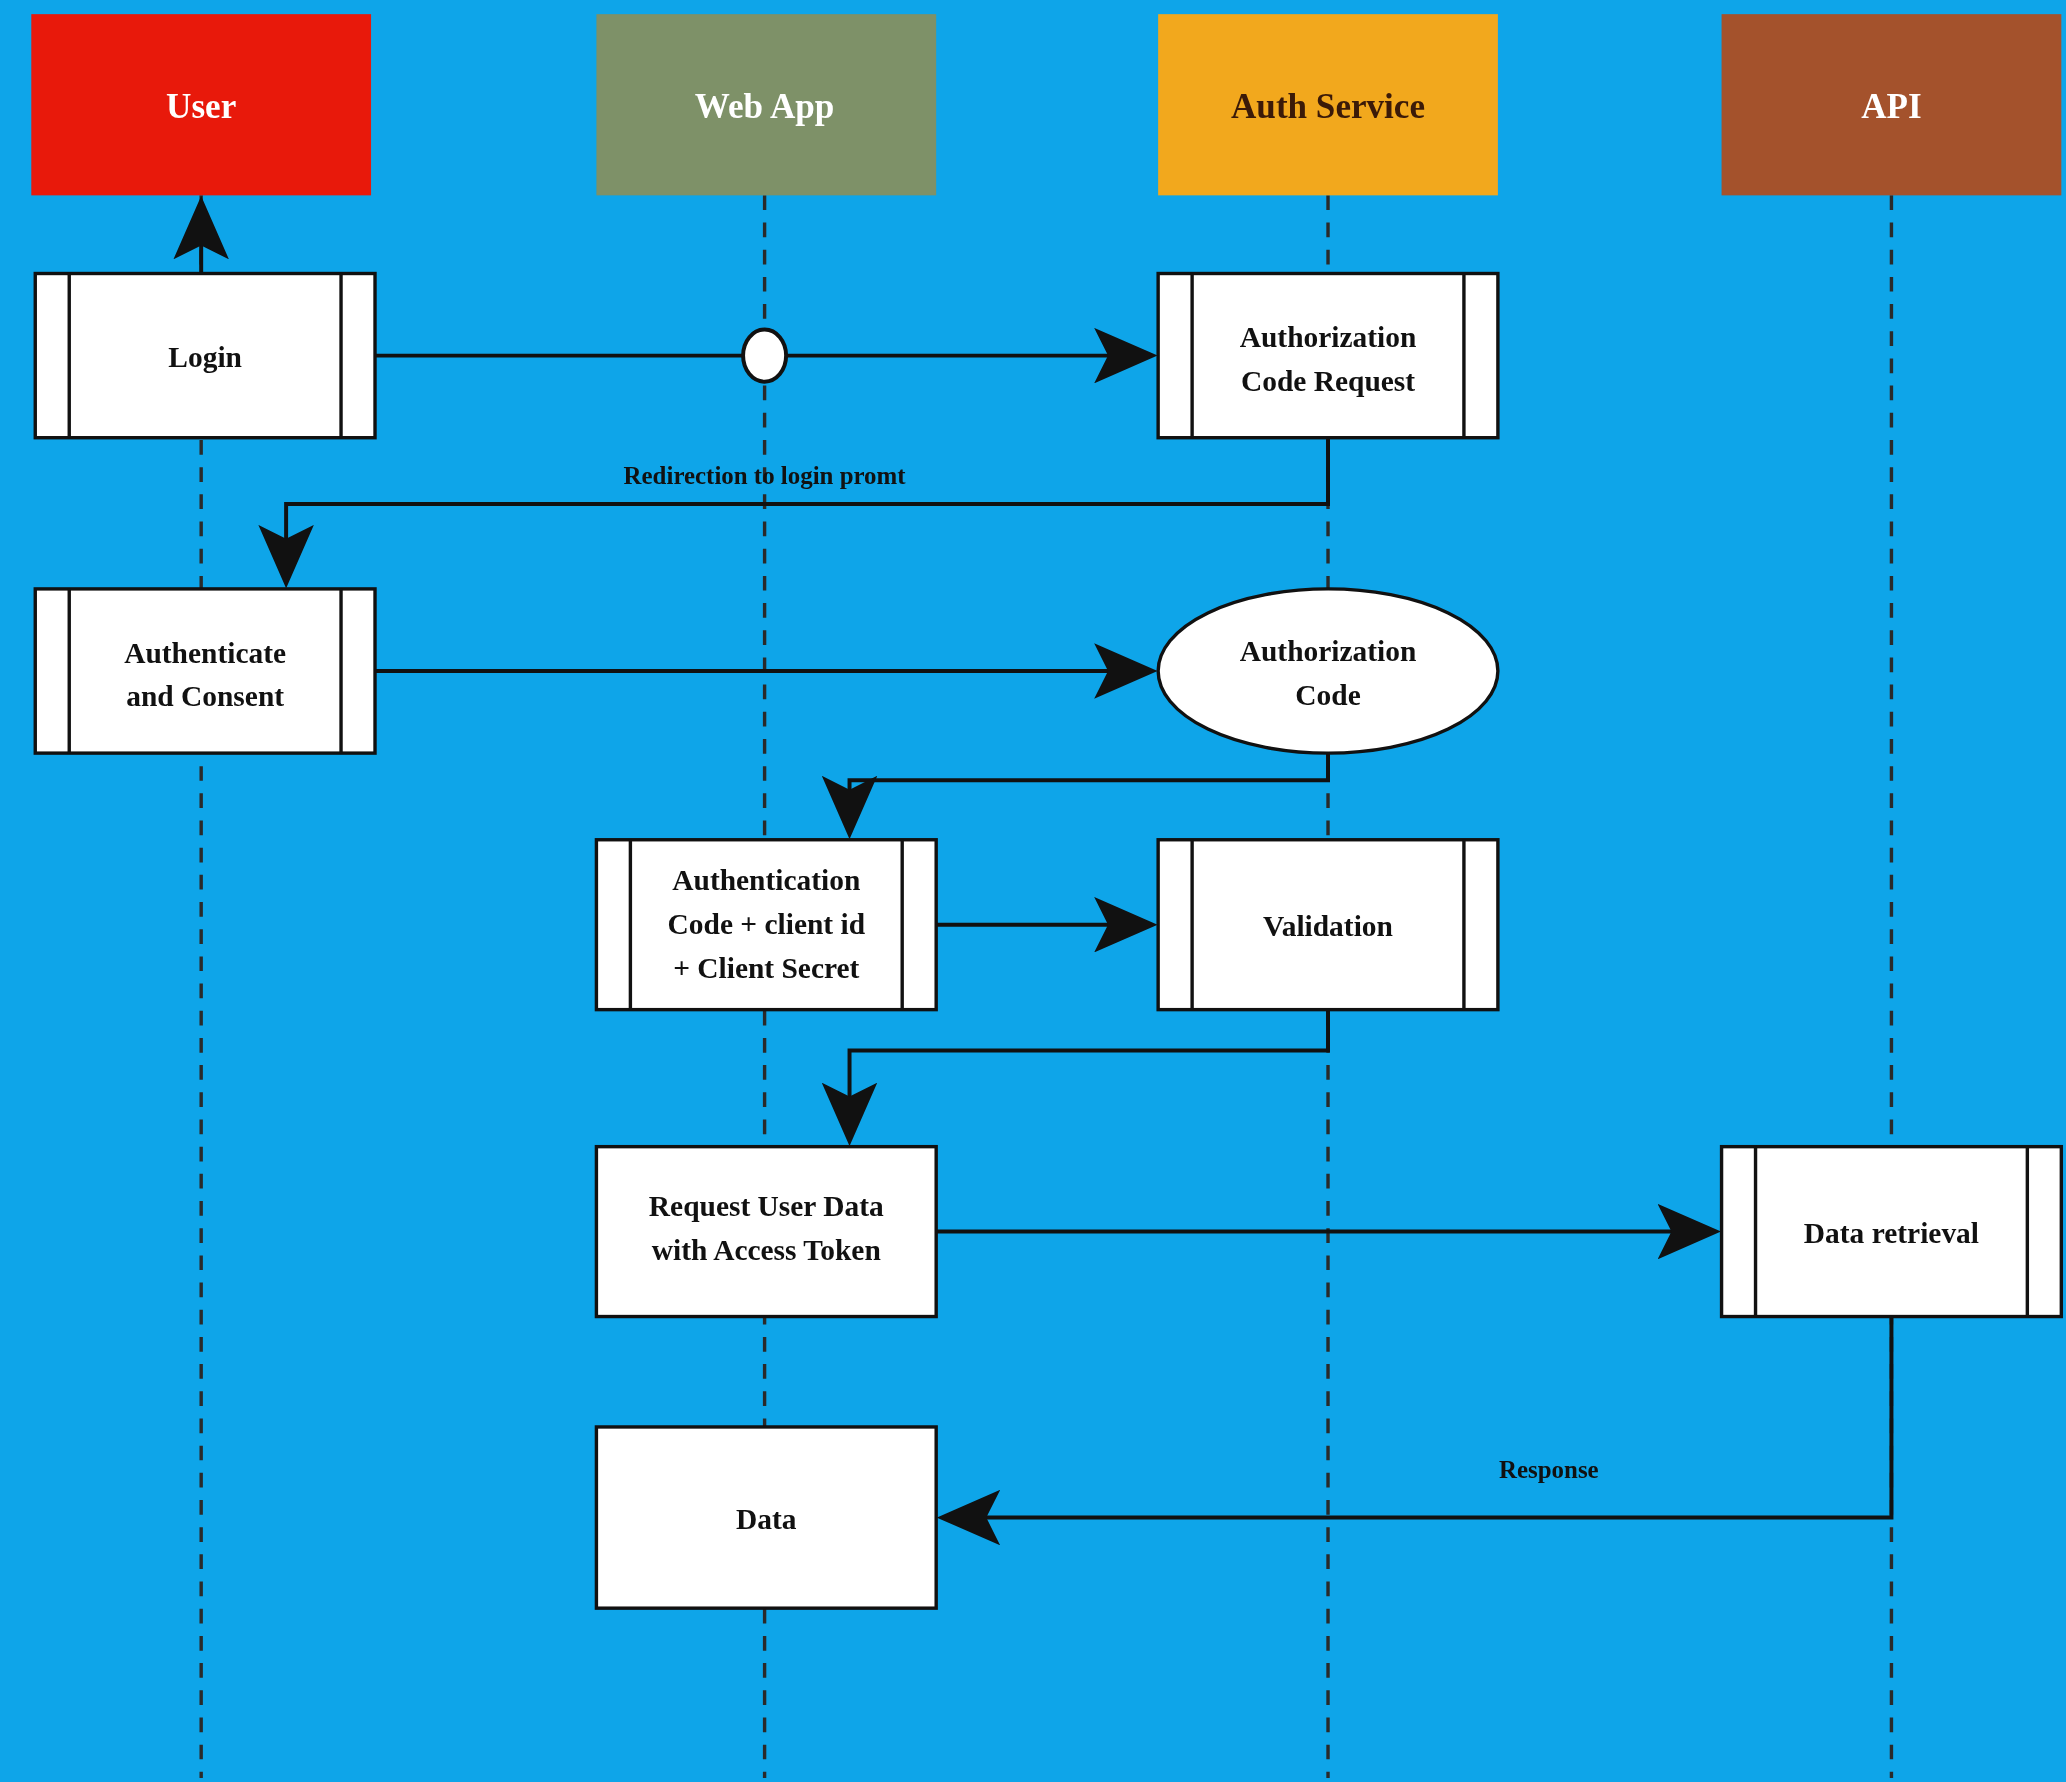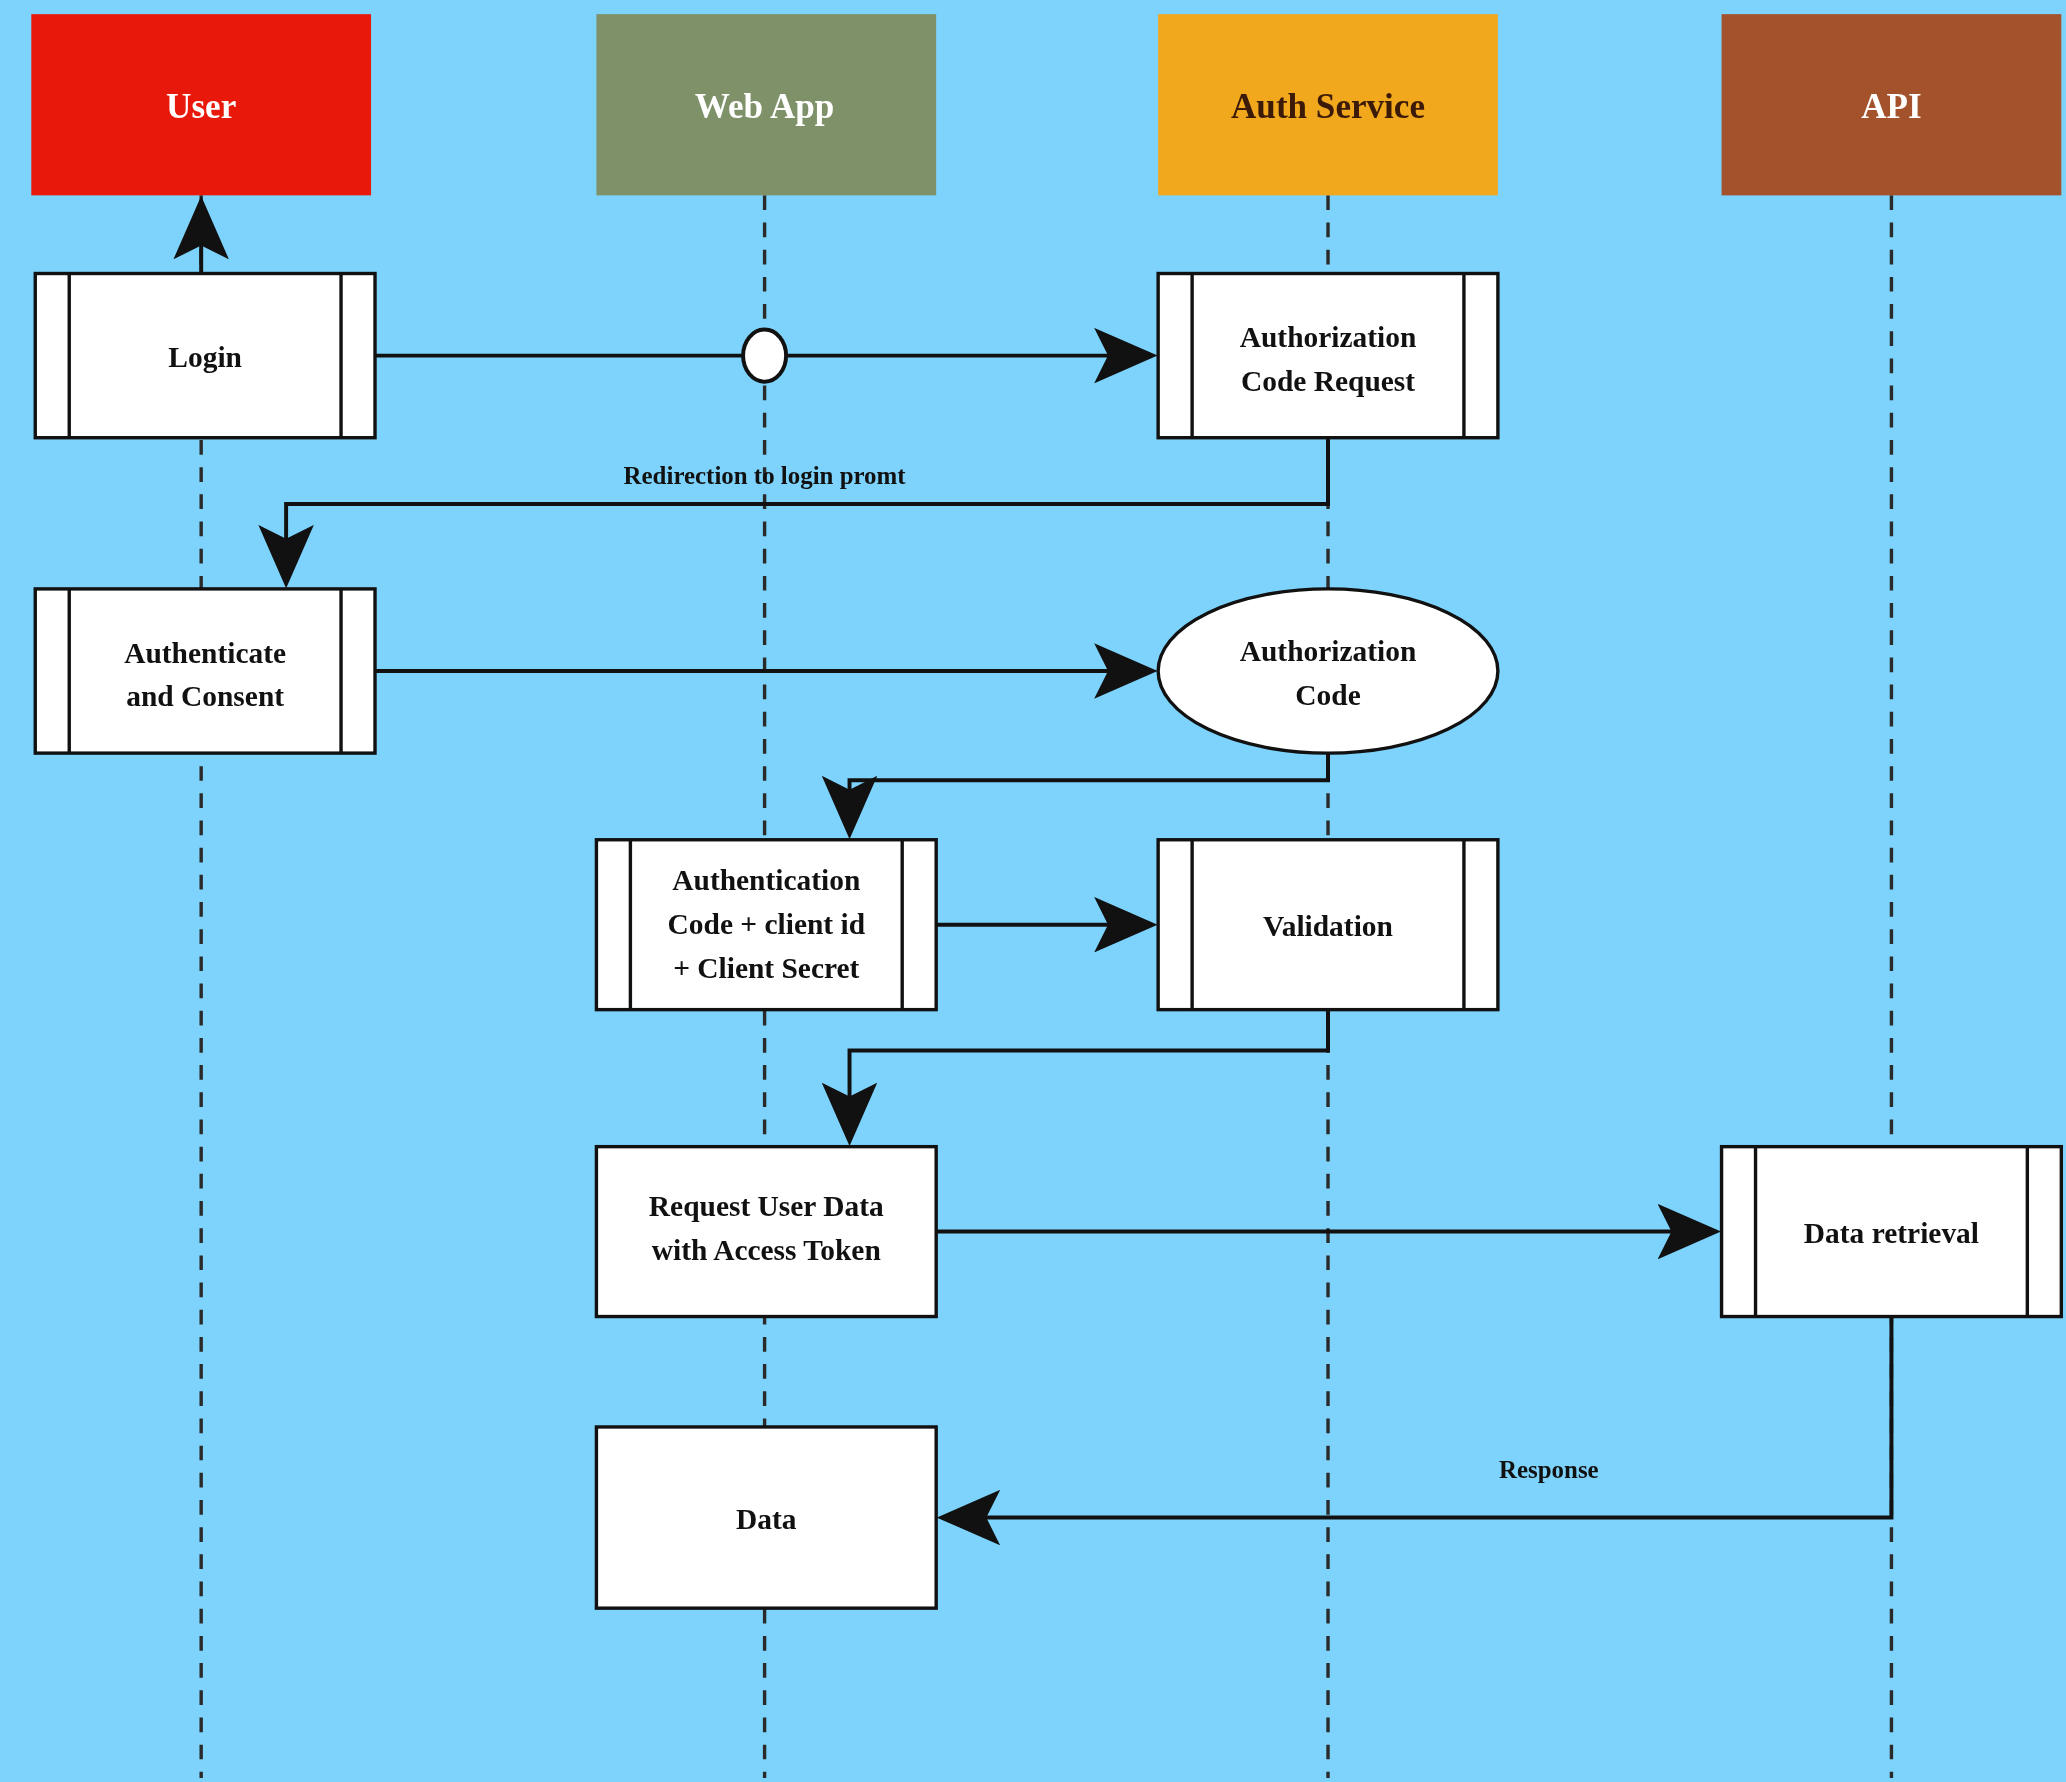--- a/index.html
+++ b/index.html
@@ -8,21 +8,21 @@
     padding: 0;
     background: #ffffff;
   }
   body {
     font-family: "Liberation Serif", "DejaVu Serif", serif;
   }
   #diagram-root {
     position: relative;
     width: 2066px;
     height: 1782px;
-    background: #7dd3fc;
+    background: #0ea5e9;
     overflow: hidden;
   }
   svg.canvas {
     position: absolute;
     top: 0;
     left: 0;
     width: 2066px;
     height: 1782px;
     display: block;
   }

